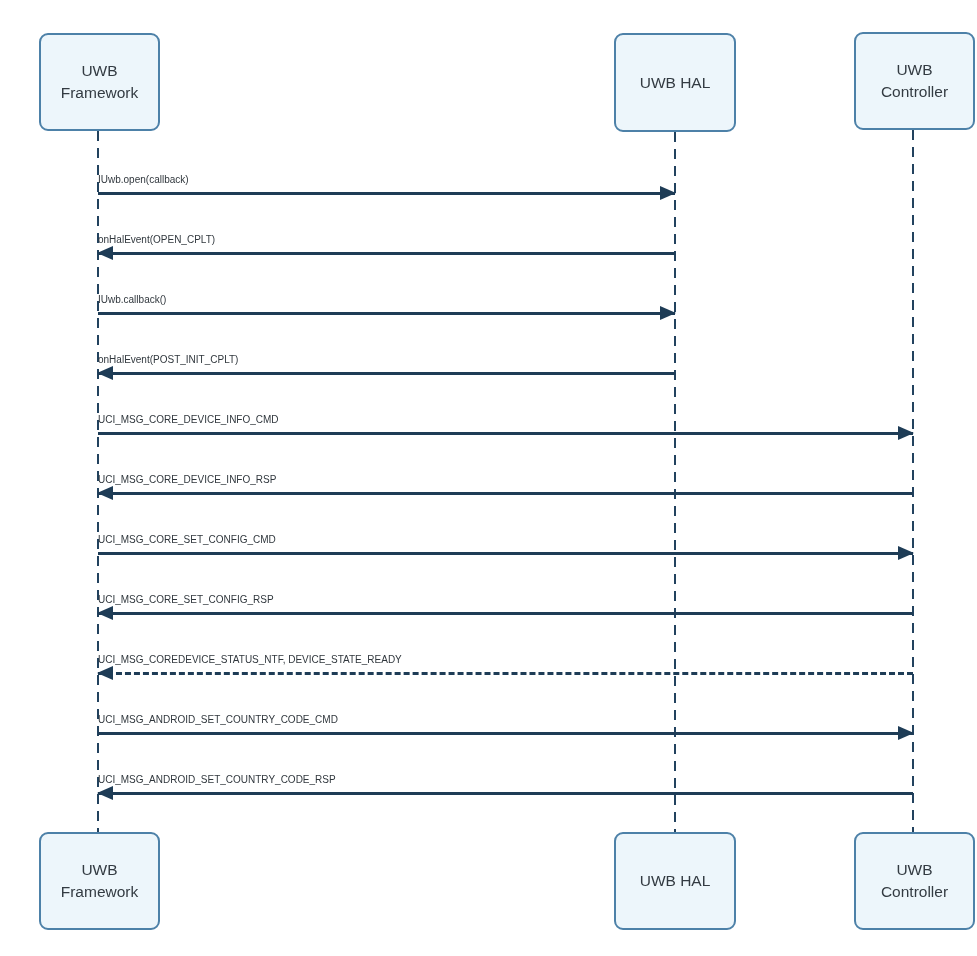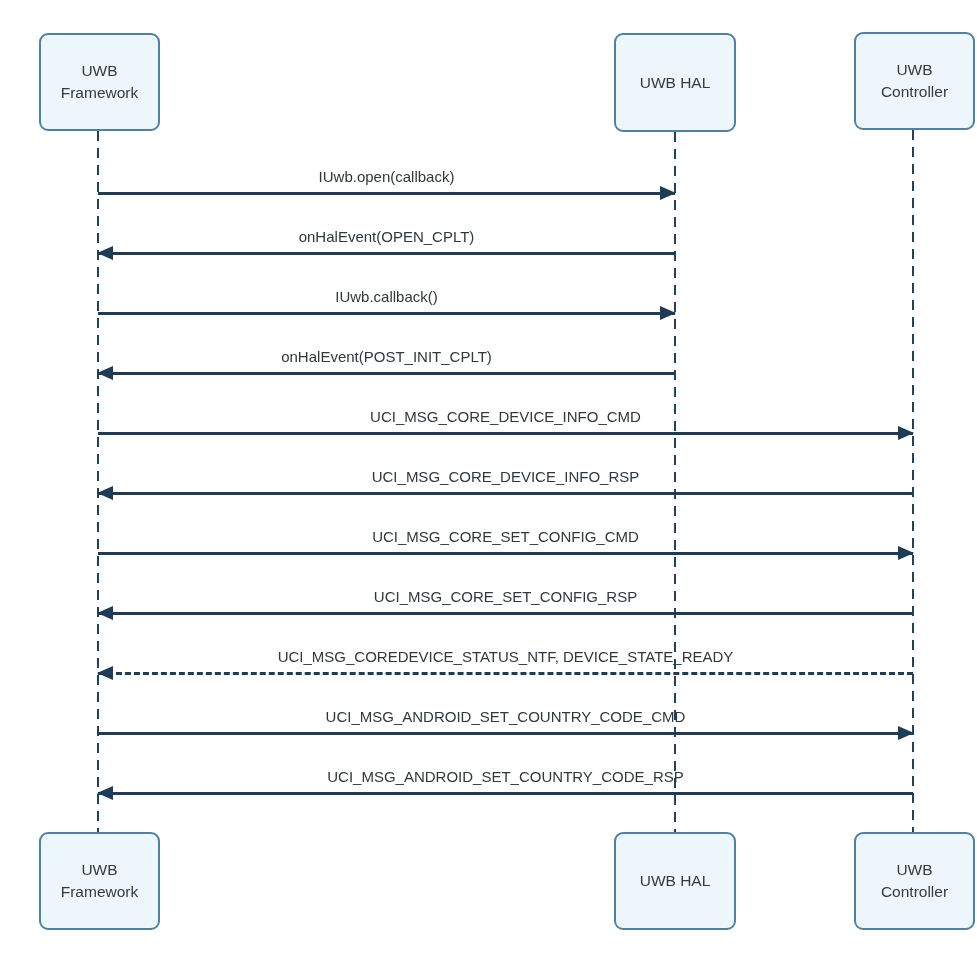--- a/index.html
+++ b/index.html
@@ -60,22 +60,22 @@
     height: 0;
   }
   .msg.to-hal  { width: 577px; }
   .msg.to-ctrl { width: 815px; }
 
   .msg-label {
     position: absolute;
     bottom: 8px;
     left: 0;
     width: 100%;
-    text-align: center;
-    font-size: 15px;
+    text-align: left;
+    font-size: 10px;
     color: #30373d;
     white-space: nowrap;
   }
   .msg-line {
     position: absolute;
     top: -1.5px;
     left: 0;
     width: 100%;
     height: 0;
     border-top: 3px solid #1e3c56;

